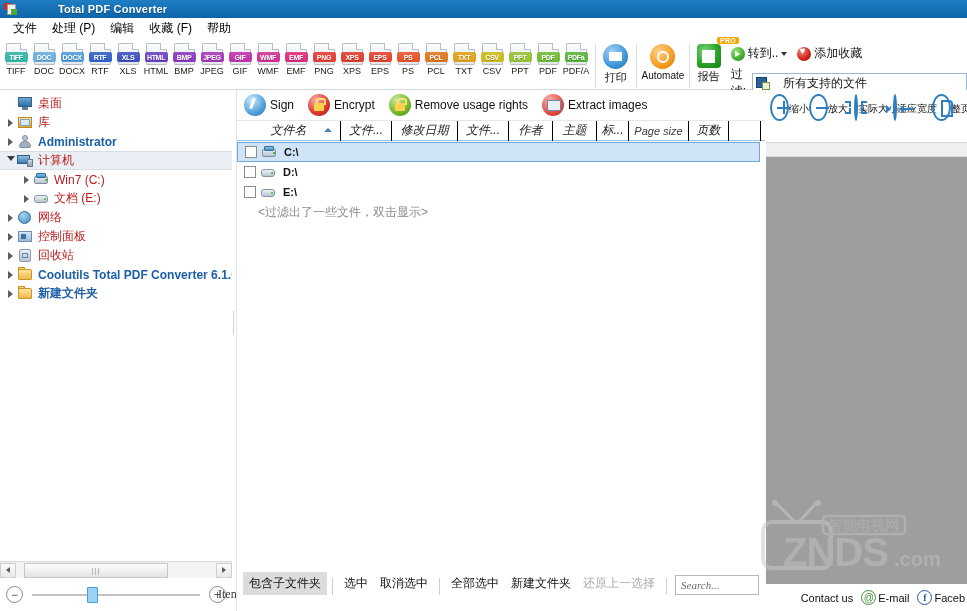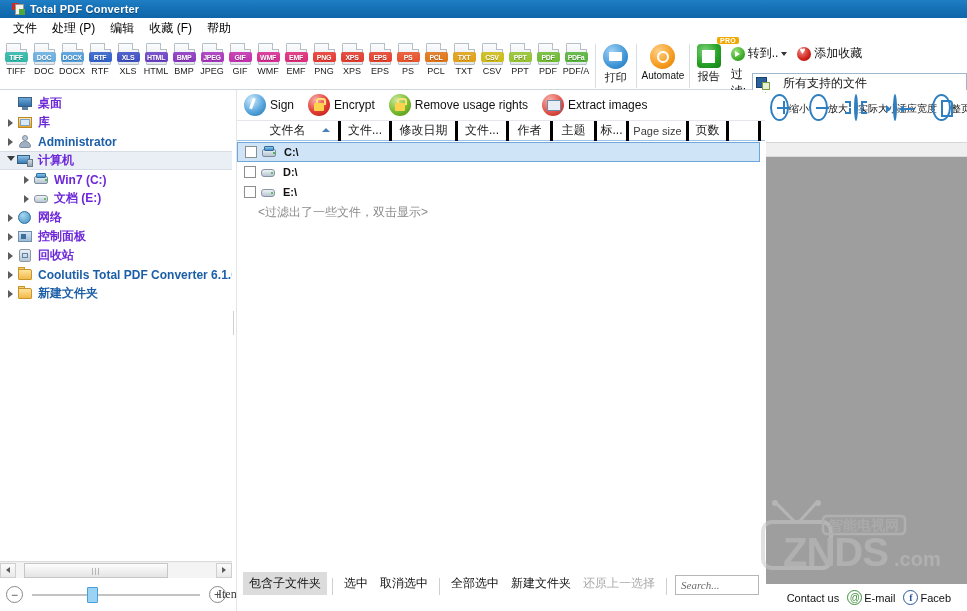--- a/index.html
+++ b/index.html
@@ -11,22 +11,23 @@
     font-size: 12px;
     background: #ffffff;
   }
   #app { position: relative; width: 967px; height: 611px; background:#fff; }
 
   
   .titlebar {
     height: 18px;
     background: linear-gradient(to bottom,#1f7ec4 0%, #1570b5 50%, #0f66aa 100%);
     display: flex; align-items: center;
-    padding-left: 12px;
+    padding-left: 4px;
     color: #fff;
+    gap: 36px;
   }
   .titlebar .app-icon {
     width: 13px; height: 13px; margin-right: 5px;
     position: relative; flex: 0 0 auto;
   }
   .titlebar .app-icon .sheet {
     position:absolute; left:3px; top:1px; width:9px; height:11px;
     background:#f2f2ee; border:1px solid #9a9a90;
   }
   .titlebar .app-icon .red {
@@ -185,21 +186,21 @@
   }
   .tnode .arrow i {
     display:block; width:0;height:0;
     border-top:4px solid transparent;border-bottom:4px solid transparent;border-left:5px solid #5c5c5c;
   }
   .tnode .arrow.open i {
     border-left:4px solid transparent;border-right:4px solid transparent;border-top:5px solid #3b3b3b;
   }
   .tnode .arrow.none i { border:none; }
   .tnode .tico { width:17px; height:15px; flex:0 0 auto; margin-right:4px; position:relative; }
-  .tnode .tlabel { font-size:12px; color:#6d28d9;font-weight:bold; }
+  .tnode .tlabel { font-size:12px; color:#b91c1c; }
   .tnode .tlabel.blue { color:#1c5fa8; font-weight:bold; }
   .ind1 { padding-left:4px; }
   .ind2 { padding-left:20px; }
 
   
   .ic-desktop .m{position:absolute;left:1px;top:1px;width:14px;height:10px;background:linear-gradient(to bottom,#6fa8d8,#2d6ea8);border:1px solid #3b5f82;}
   .ic-desktop .s{position:absolute;left:5px;top:11px;width:6px;height:3px;background:#5f7f9f;}
   .ic-folder .f{position:absolute;left:1px;top:2px;width:14px;height:11px;background:linear-gradient(to bottom,#ffe39a,#f0b94b);border:1px solid #c99528;border-radius:1px 2px 1px 1px;}
   .ic-folder .t{position:absolute;left:1px;top:0px;width:7px;height:3px;background:#f6cd6f;border:1px solid #c99528;border-bottom:none;border-radius:1px 1px 0 0;}
   .ic-lib .f{position:absolute;left:1px;top:2px;width:14px;height:11px;background:linear-gradient(to bottom,#ffe8b0,#e8a72e);border:1px solid #b98a24;}
@@ -290,22 +291,22 @@
   .rico.img:after{content:"";position:absolute;left:5px;top:6px;width:12px;height:9px;background:#e8eef5;border:1px solid #6a8bb0;}
 
   
   .colhead {
     height:20px; display:flex; align-items:center;
     background:#fff; border-bottom:1px solid #9dc4e6;
     font-size:12px; color:#1a1a1a;
   }
   .colhead .ch {
     height:20px; display:flex; align-items:center; justify-content:center;
-    border-right:3px solid #000000; white-space:nowrap; overflow:hidden;
-    cursor:default; position:relative;
+    border-right:1px solid #000000; white-space:nowrap; overflow:hidden;
+    cursor:default; position:relative;font-style:italic;
   }
   .colhead .ch .sortarrow{
     position:absolute; right:8px; top:7px;
     width:0;height:0;border-left:4px solid transparent;border-right:4px solid transparent;border-bottom:4px solid #4b7fb5;
   }
   .colhead .ch.pagesize { font-size:11px; color:#3a3a3a; }
 
   .filelist { position:absolute; left:0; right:0; top:52px; bottom:36px; background:#fff; }
   .frow { display:flex; align-items:center; height:20px; padding-left:7px; cursor:default;}
   .frow.sel { background:#cfe4f7; border:1px solid #6fa8d8; height:20px; margin-right:5px; }
@@ -359,21 +360,21 @@
   .prevstrip {
     position:absolute; left:0; top:0; right:0; height:14px; background:#efefef;
     border-bottom:1px solid #dcdcdc;
   }
   .watermark {
     position:absolute; left:-5px; bottom:8px; width:230px; height:76px;
     pointer-events:none; opacity:.55;
   }
   .footer {
     position:absolute; left:0; right:0; bottom:0; height:27px;
-    display:flex; align-items:center; justify-content:flex-end; padding-right:16px;
+    display:flex; align-items:center; justify-content:flex-end; padding-right:2px;
     background:#fff;
   }
   .footer .fl { font-size:11px; color:#111; margin-left:7px; white-space:nowrap; }
   .fcirc { width:15px;height:15px;border-radius:50%;border:1px solid #3d8f3d;color:#3d8f3d;
     display:inline-flex;align-items:center;justify-content:center;font-size:10px;margin-right:2px;}
   .fcirc.fb { border-color:#2a5699; color:#2a5699; font-weight:bold; font-family:"Liberation Serif", serif;}
   .fitem { display:flex; align-items:center; margin-left:8px; cursor:default;}
 </style>
 </head>
 <body>

